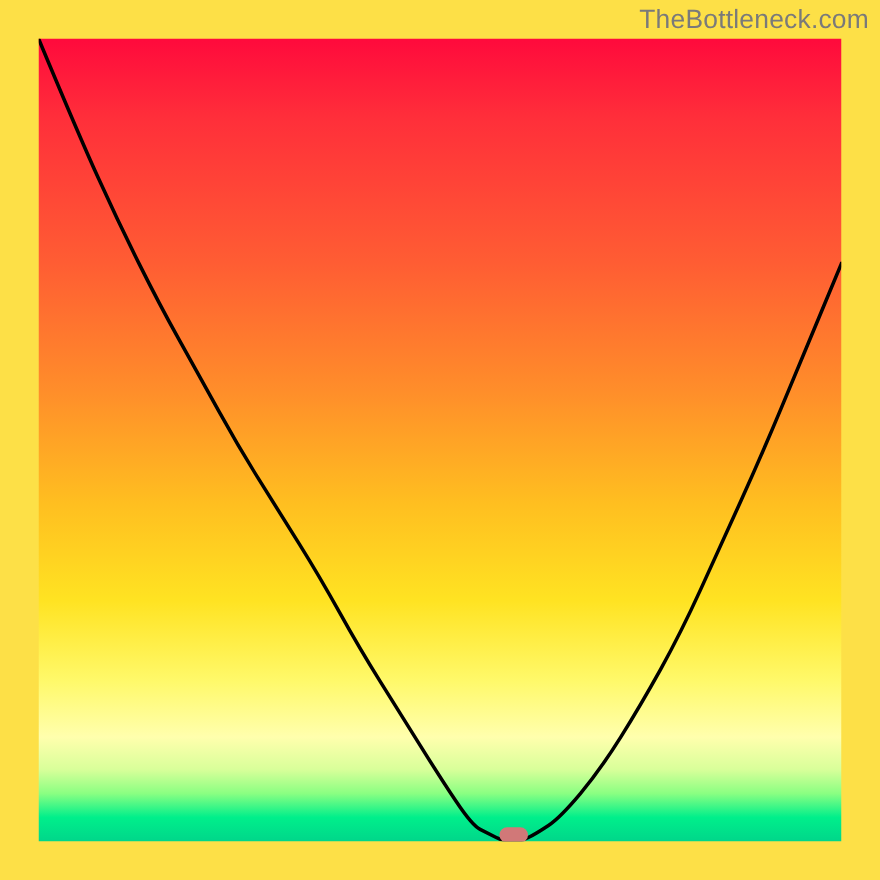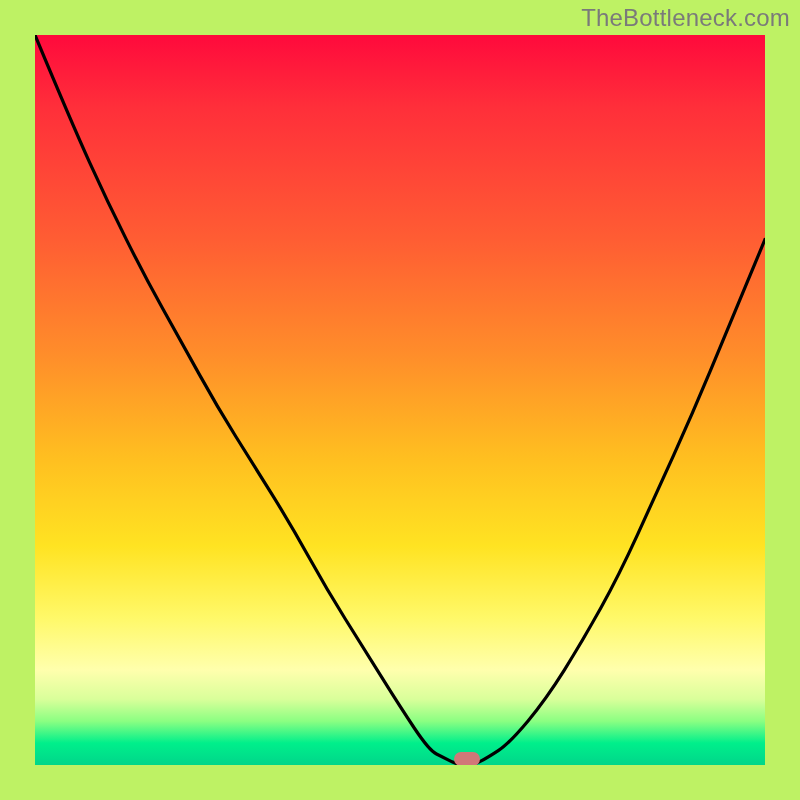--- a/index.html
+++ b/index.html
@@ -10,21 +10,21 @@
     background: #000;
     overflow: hidden;
     font-family: Arial, Helvetica, sans-serif;
   }
   .frame {
     position: absolute;
     left: 0;
     top: 0;
     width: 800px;
     height: 800px;
-    background: #bef264;
+    background: #fde047;
   }
   .watermark {
     position: absolute;
     top: 4px;
     right: 10px;
     color: #7a7a7a;
     font-size: 24px;
     font-weight: 500;
     letter-spacing: 0.2px;
     user-select: none;

